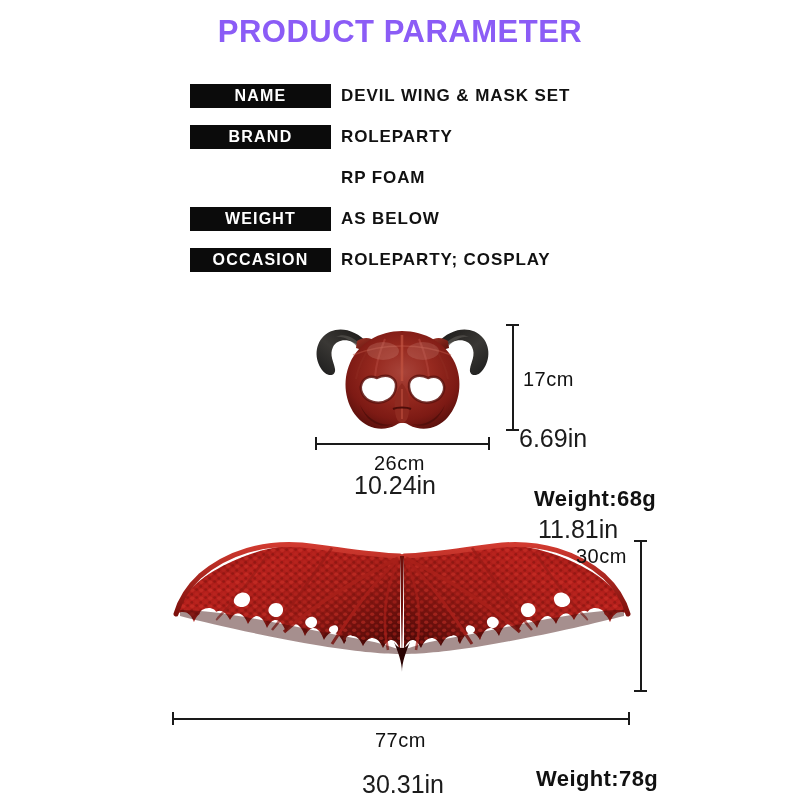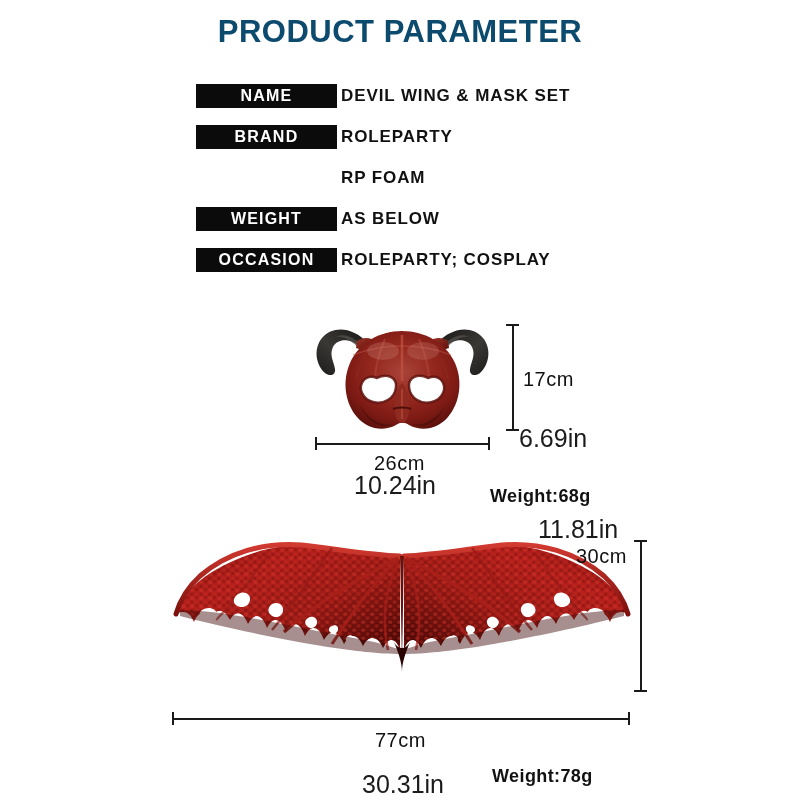--- a/index.html
+++ b/index.html
@@ -20,37 +20,37 @@
   
   .page-title {
     position: absolute;
     top: 14px;
     left: 0;
     width: 800px;
     text-align: center;
     font-size: 31px;
     font-weight: bold;
     letter-spacing: 0.5px;
-    color: #0c4a6e;
+    color: #8b5cf6;
   }
 
   
   .spec-table {
     position: absolute;
     left: 180px;
     top: 84px;
     width: 470px;
   }
   .spec-row {
     position: relative;
     height: 41px;
   }
   .spec-badge {
     position: absolute;
-    left: 16px;
+    left: 10px;
     top: 0;
     width: 141px;
     height: 24px;
     background: #0b0b0b;
     color: #ffffff;
     font-size: 16px;
     font-weight: bold;
     letter-spacing: 1.2px;
     display: flex;
     align-items: center;
@@ -150,25 +150,26 @@
   .meas-in {
     position: absolute;
     font-size: 25px;
     font-weight: normal;
     letter-spacing: 0px;
     white-space: nowrap;
     color: #1b1b1b;
   }
   .meas-weight {
     position: absolute;
-    font-size: 18px;
+    font-size: 22px;
     font-weight: bold;
     letter-spacing: 0.4px;
     white-space: nowrap;
     color: #111111;
+    margin-left: 44px;
   }
 
   
   #mask-dim-v       { left: 506px; top: 324px; height: 107px; }
   #mask-height-cm   { left: 523px; top: 368px; }
   #mask-height-in   { left: 519px; top: 376px; margin-top: 48px; }
   #mask-dim-h       { left: 315px; top: 437px; width: 175px; }
   #mask-width-cm    { left: 374px; top: 452px; }
   #mask-width-in    { left: 354px; top: 471px; }
   #mask-weight      { left: 490px; top: 486px; }

